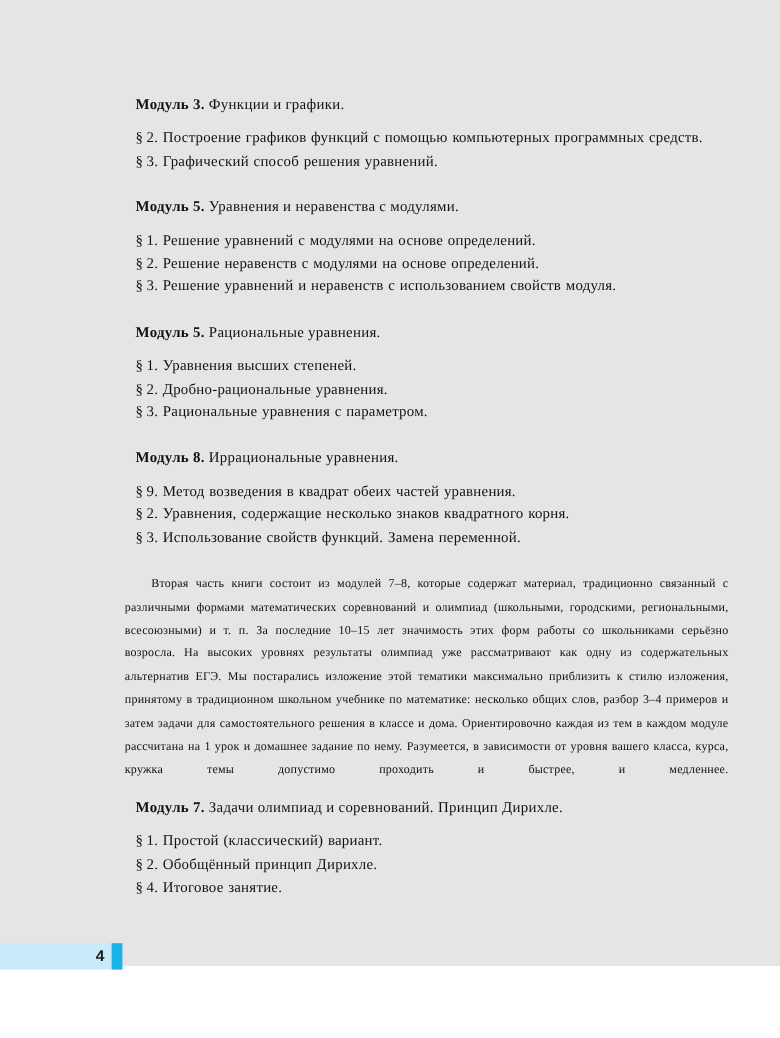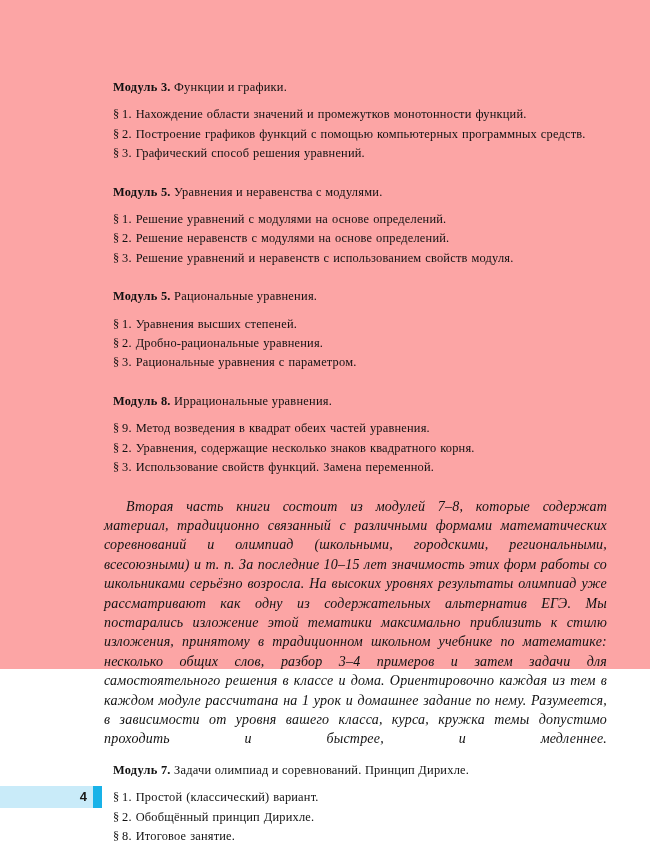--- a/index.html
+++ b/index.html
@@ -14,22 +14,22 @@
     position: relative;
     font-family: "Liberation Serif", "DejaVu Serif", serif;
     color: #111111;
     overflow: hidden;
   }
 
   #page {
     position: absolute;
     left: 0; top: 0;
     width: 650px;
-    height: 669px;
-    background: #fca5a5;
+    height: 805px;
+    background: #e5e5e5;
   }
 
   #content {
     position: absolute;
     left: 104px;
     top: 78px;
     width: 503px;
   }
 
   .module-head {
@@ -58,30 +58,29 @@
   .section-line.justified {
     text-align: justify;
     text-align-last: left;
   }
 
   .gap-sm { height: 8.0px; }
   .gap-md { height: 12.0px; }
   .gap-lg { height: 19.0px; }
 
   .body-para {
-    font-size: 14px;
+    font-size: 10px;
     line-height: 19.4px;
     letter-spacing: 0.2px;
     margin: 0;
     text-indent: 22px;
     text-align: justify;
     text-align-last: justify;
     word-spacing: 0.4px;
     hyphens: manual;
-    font-style: italic;
   }
 
   
   #footer {
     position: absolute;
     left: 0;
     top: 786px;
     height: 22px;
     width: 102px;
   }
@@ -115,21 +114,20 @@
 </head>
 <body>
 
 <div id="page">
 
   <div id="content">
 
     <div>
       <p class="module-head"><span>Модуль 3.</span><span class="hdr-rest"> Функции и графики.</span></p>
       <div class="gap-sm"></div>
-      <p class="section-line justified">§ 1. Нахождение области значений и промежутков монотонности функций.</p>
       <p class="section-line justified">§ 2. Построение графиков функций с помощью компьютерных программных средств.</p>
       <p class="section-line">§ 3. Графический способ решения уравнений.</p>
     </div>
 
     <div class="gap-lg"></div>
 
     <div>
       <p class="module-head"><span>Модуль 5.</span><span class="hdr-rest"> Уравнения и неравенства с модулями.</span></p>
       <div class="gap-sm"></div>
       <p class="section-line">§ 1. Решение уравнений с модулями на основе определений.</p>
@@ -161,21 +159,21 @@
 
     <p class="body-para">Вторая часть книги состоит из модулей 7–8, которые содержат материал, традиционно связанный с различными формами математических соревнований и олимпиад (школьными, городскими, региональными, всесоюзными) и т. п. За последние 10–15 лет значимость этих форм работы со школьниками серьёзно возросла. На высоких уровнях результаты олимпиад уже рассматривают как одну из содержательных альтернатив ЕГЭ. Мы постарались изложение этой тематики максимально приблизить к стилю изложения, принятому в традиционном школьном учебнике по математике: несколько общих слов, разбор 3–4 примеров и затем задачи для самостоятельного решения в классе и дома. Ориентировочно каждая из тем в каждом модуле рассчитана на 1 урок и домашнее задание по нему. Разумеется, в зависимости от уровня вашего класса, курса, кружка темы допустимо проходить и быстрее, и медленнее.</p>
 
     <div class="gap-md"></div>
 
     <div>
       <p class="module-head"><span>Модуль 7.</span><span class="hdr-rest"> Задачи олимпиад и соревнований. Принцип Дирихле.</span></p>
       <div class="gap-sm"></div>
       <p class="section-line">§ 1. Простой (классический) вариант.</p>
       <p class="section-line">§ 2. Обобщённый принцип Дирихле.</p>
-      <p class="section-line">§ 8. Итоговое занятие.</p>
+      <p class="section-line">§ 4. Итоговое занятие.</p>
     </div>
 
   </div>
 
   <div id="footer">
     <div id="page-number-bar"></div>
     <div id="page-number-accent"></div>
     <div id="page-number-text">4</div>
   </div>
 

